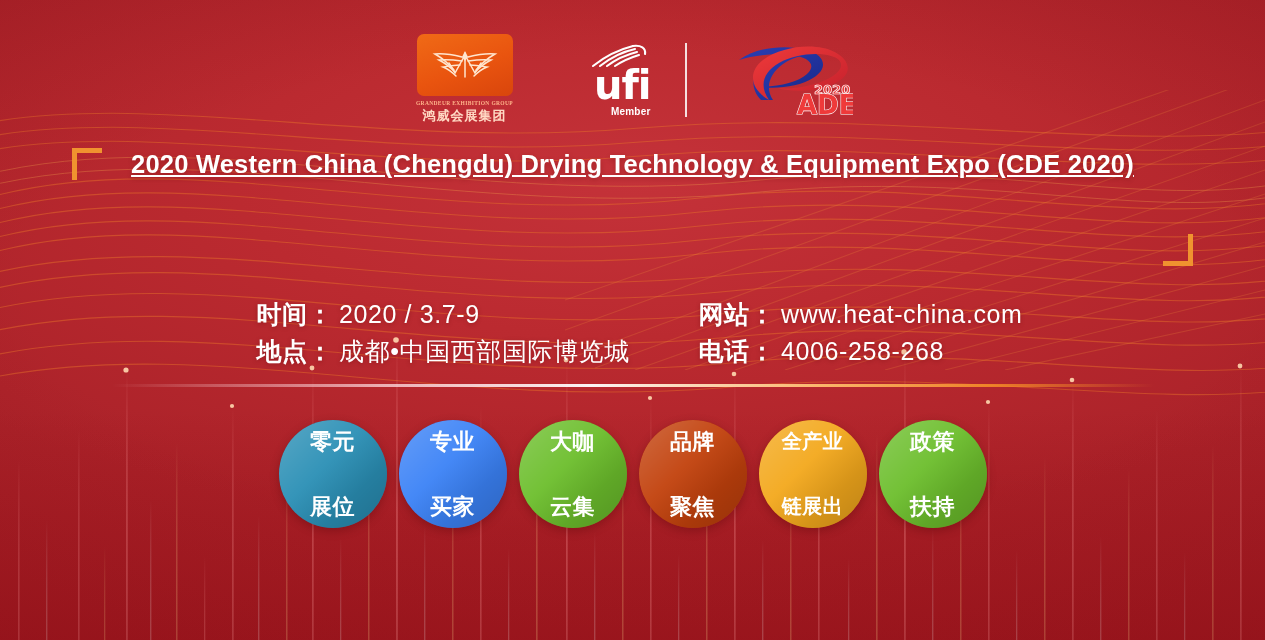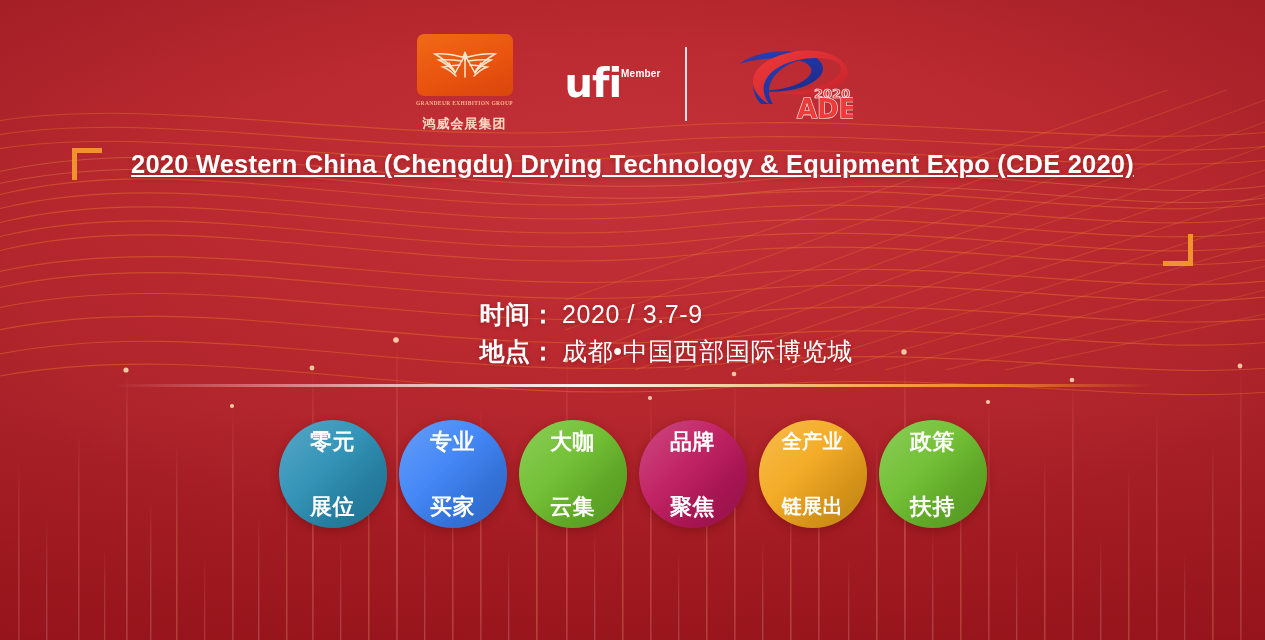--- a/index.html
+++ b/index.html
@@ -42,25 +42,25 @@
     width:96px; height:62px; border-radius:7px;
     background:linear-gradient(160deg,#f06a16 0%, #e9540f 55%, #d9450c 100%);
     display:flex; align-items:center; justify-content:center;
   }
   .logo-grandeur .en {
     font-size:5.5px; letter-spacing:.35px; color:#ffb48a; margin-top:4px;
     font-family:"Liberation Serif", serif; font-weight:bold; white-space:nowrap;
   }
   .logo-grandeur .cn {
     font-size:13px; color:#ffd9c4; font-weight:bold; letter-spacing:1px;
-    margin-top:9px; white-space:nowrap;
+    margin-top:1px; white-space:nowrap;
   }
 
   .logo-ufi {
-    display:flex; flex-direction:row; align-items:flex-start;
+    display:flex; flex-direction:column; align-items:flex-end;
     margin-left:48px; width:86px; color:#ffffff;
   }
   .logo-ufi .swoosh { height:26px; width:62px; }
   .logo-ufi .ufi-word {
     font-size:40px; font-weight:bold; line-height:.92; letter-spacing:-1px;
     font-family:"DejaVu Sans", sans-serif; margin-top:-1px;
   }
   .logo-ufi .member {
     font-size:10px; font-weight:bold; letter-spacing:.2px; margin-top:2px;
   }
@@ -350,41 +350,51 @@
     <div class="info-col left">
       <div class="info-line">
         <span class="info-label">时间：</span>
         <span class="info-value">2020 / 3.7-9</span>
       </div>
       <div class="info-line">
         <span class="info-label">地点：</span>
         <span class="info-value">成都•中国西部国际博览城</span>
       </div>
     </div>
+    <div class="info-col right">
+      <div class="info-line">
+        <span class="info-label">网站：</span>
+        <span class="info-value">www.heat-china.com</span>
+      </div>
+      <div class="info-line">
+        <span class="info-label">电话：</span>
+        <span class="info-value">4006-258-268</span>
+      </div>
+    </div>
   </div>
 
   <div class="divider-line"></div>
 
   <div class="features">
     <div class="feature" style="background-color: rgb(42, 143, 181);">
       <span class="shine"></span>
       <span class="ftext">零元</span>
       <span class="ftext">展位</span>
     </div>
     <div class="feature" style="background-color: #3b82f6;">
       <span class="shine"></span>
       <span class="ftext">专业</span>
       <span class="ftext">买家</span>
     </div>
     <div class="feature" style="background-color: rgb(108, 190, 44);">
       <span class="shine"></span>
       <span class="ftext">大咖</span>
       <span class="ftext">云集</span>
     </div>
-    <div class="feature" style="background-color: #be185d;">
+    <div class="feature" style="background-color: #c2410c;">
       <span class="shine"></span>
       <span class="ftext">品牌</span>
       <span class="ftext">聚焦</span>
     </div>
     <div class="feature wide" style="background-color: rgb(243, 168, 28);">
       <span class="shine"></span>
       <span class="ftext">全产业</span>
       <span class="ftext">链展出</span>
     </div>
     <div class="feature" style="background-color: rgb(108, 190, 44);">

